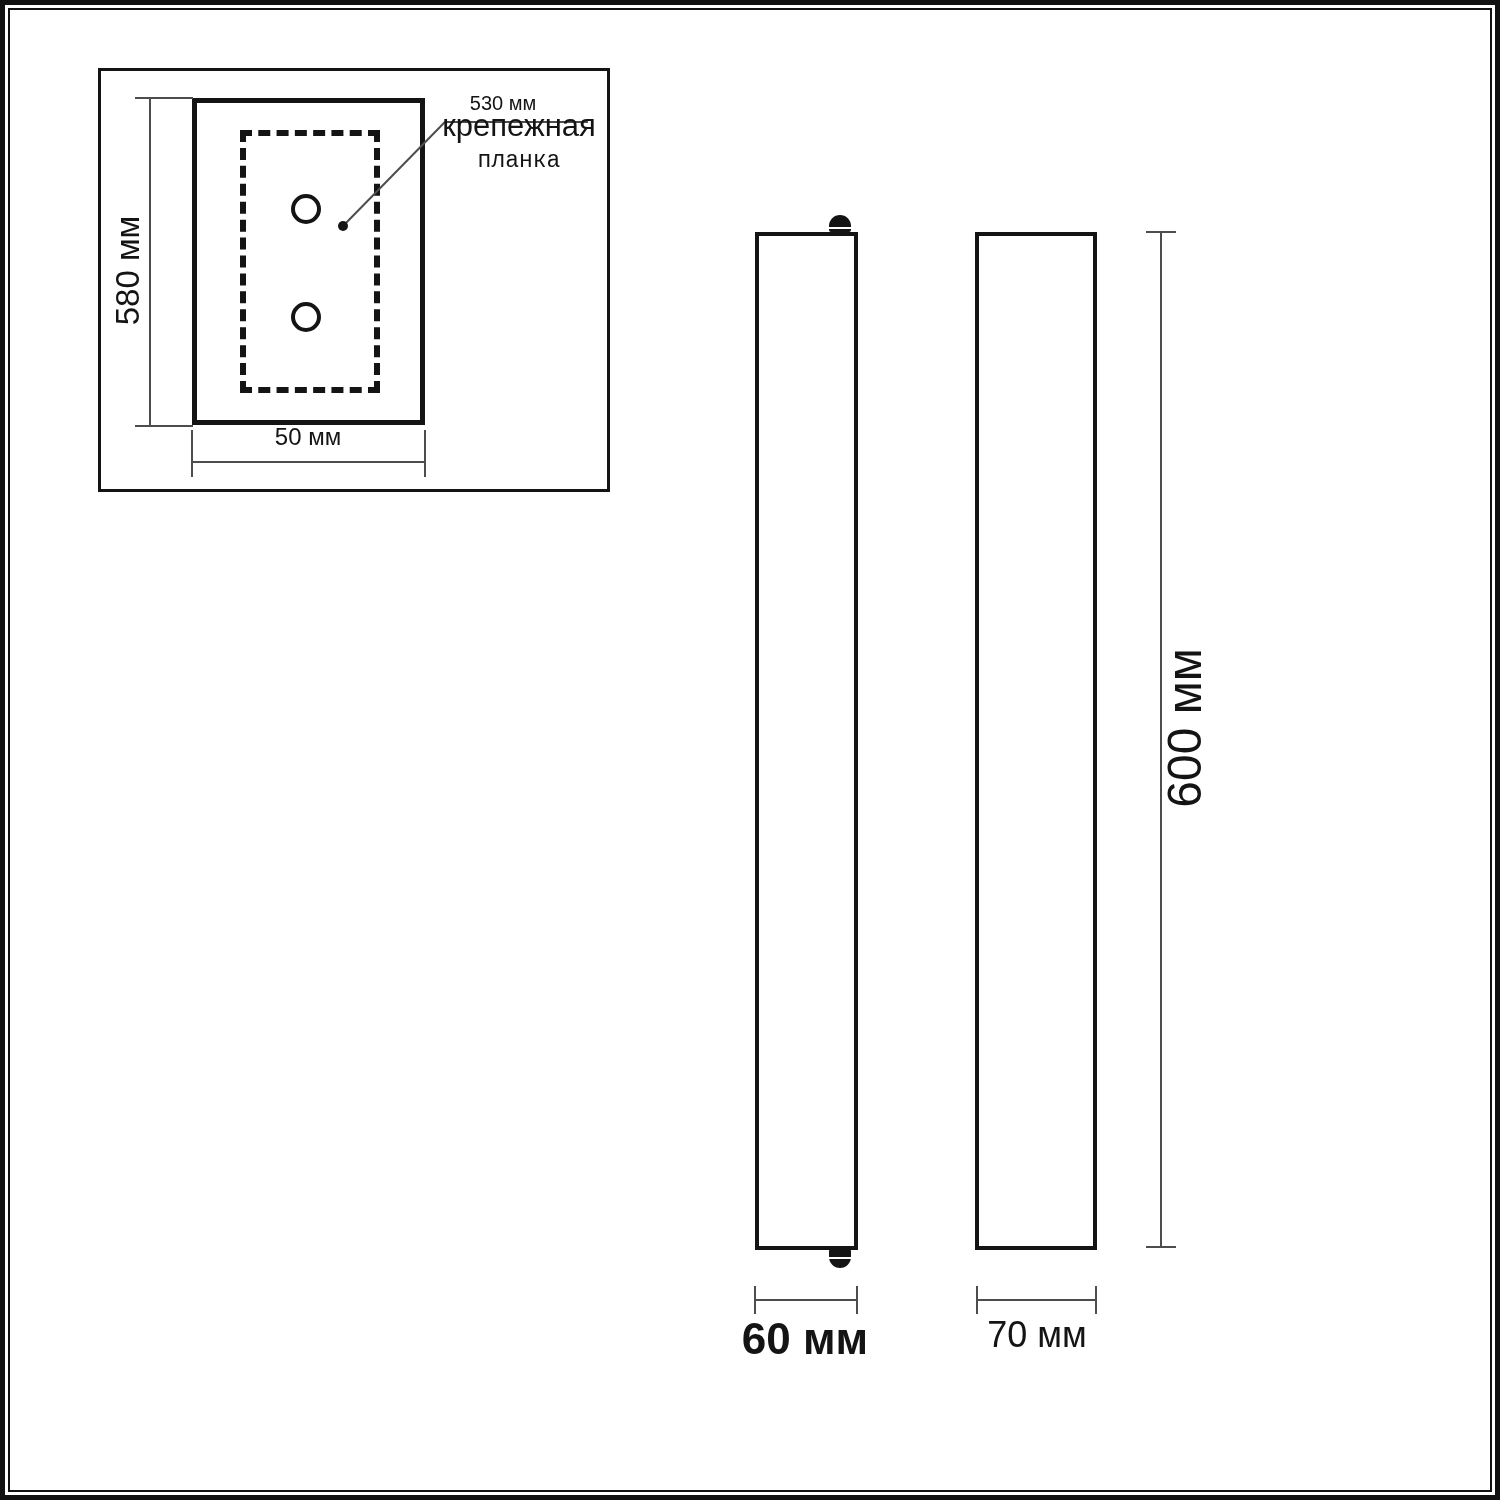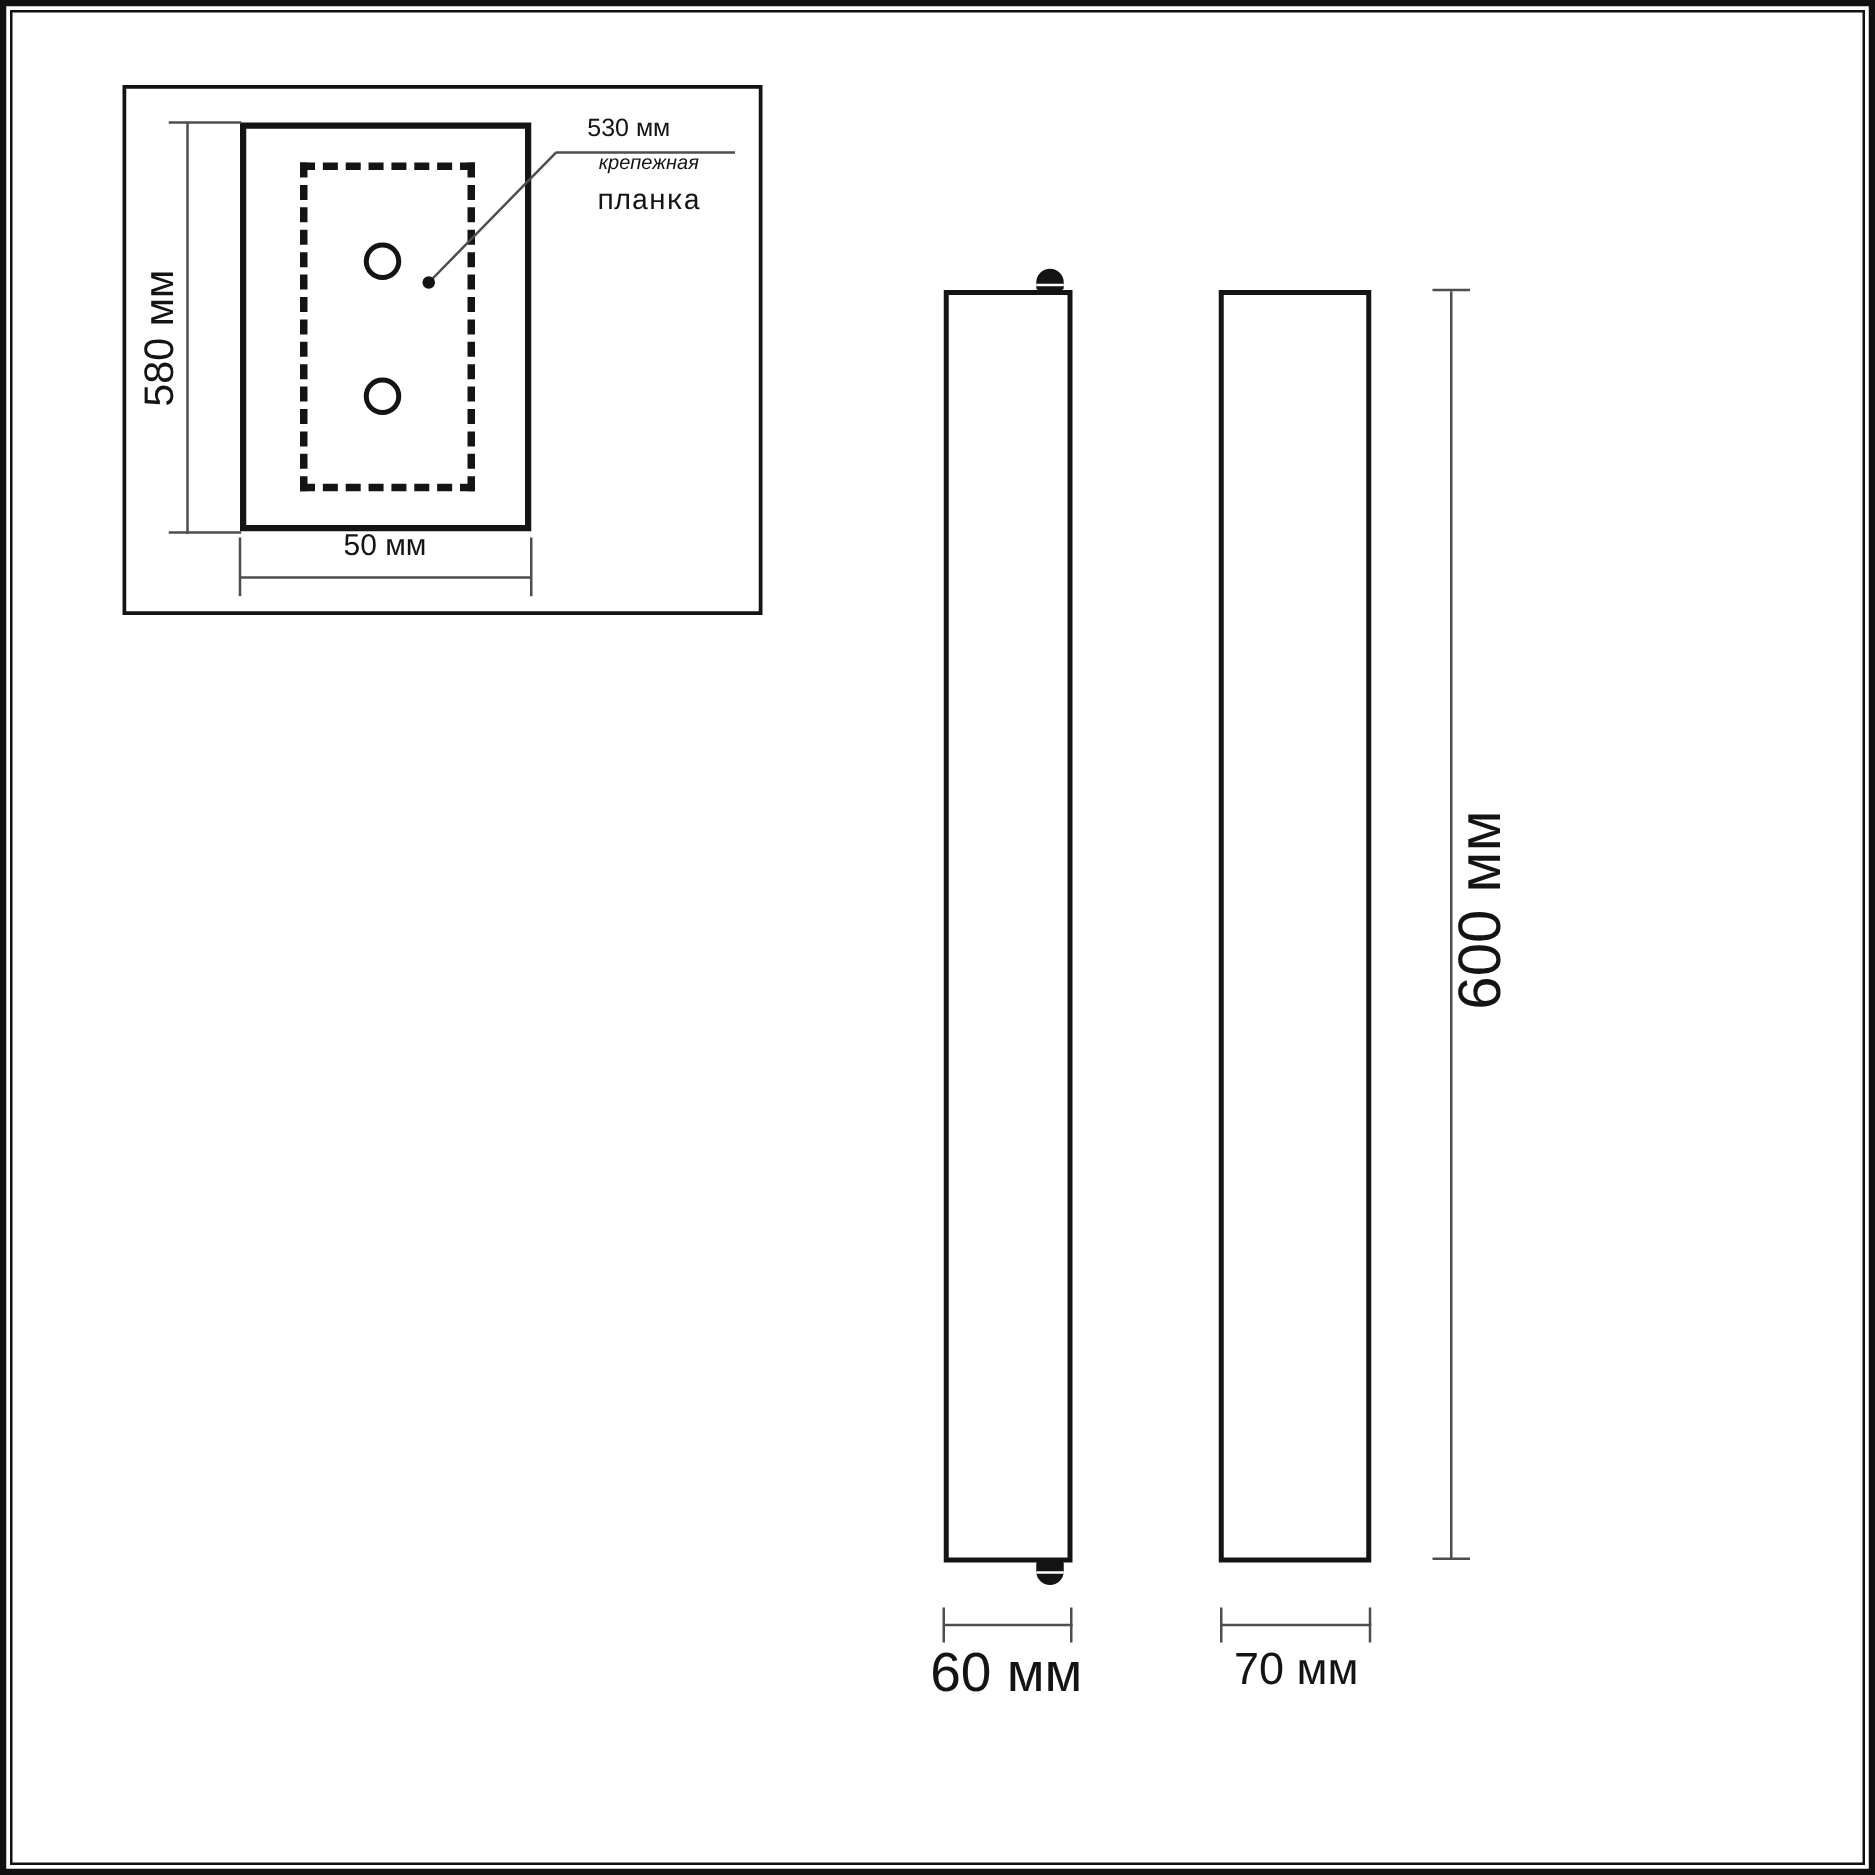--- a/index.html
+++ b/index.html
@@ -27,41 +27,41 @@
   .d50-tick-left{left:90px;top:359px;width:2px;height:47px;}
   .d50-tick-right{left:323px;top:359px;width:2px;height:47px;}
   .leader-h{left:344px;top:50px;width:143px;height:2px;}
   .leader-diag{left:242px;top:154px;width:146px;height:2px;transform-origin:0 50%;transform:rotate(-45.6deg);}
   .leader-dot{left:237px;top:150px;width:10px;height:10px;border-radius:50%;background:#141414;}
   
   .lbl{color:#141414;white-space:nowrap;line-height:1;}
   .d580-label{left:-34px;top:183px;width:120px;text-align:center;font-size:33px;transform:rotate(-90deg);}
   .d50-label{left:207px;top:354px;font-size:24px;transform:translateX(-50%);}
   .c530-label{left:402px;top:22px;font-size:20px;transform:translateX(-50%);}
-  .cname1{left:418px;top:52px;font-size:16px;transform:translateX(-50%);font-style:italic;}
+  .cname1{left:418px;top:39px;font-size:31px;transform:translateX(-50%);}
   .cname2{left:418px;top:79px;font-size:23px;transform:translateX(-50%);font-family:Liberation Mono, monospace;}
   
   .view-rect{border:4px solid #141414;box-sizing:border-box;background:#fff;}
   .front-rect{left:755px;top:232px;width:103px;height:1018px;}
   .side-rect{left:975px;top:232px;width:122px;height:1018px;}
   .knob{background:#141414;}
   .knob-top{left:829px;top:215px;width:22px;height:17px;border-radius:11px 11px 2px 2px;}
   .knob-top .stripe{position:absolute;left:0;right:0;top:12px;height:2px;background:#fff;}
   .knob-bottom{left:829px;top:1249px;width:22px;height:19px;border-radius:2px 2px 11px 11px;}
   .knob-bottom .stripe{position:absolute;left:0;right:0;top:8px;height:2px;background:#fff;}
   
   .d600-line{left:1160px;top:233px;width:2px;height:1014px;}
   .d600-tick-top{left:1146px;top:231px;width:30px;height:2px;}
   .d600-tick-bottom{left:1146px;top:1246px;width:30px;height:2px;}
   .d600-label{left:1100px;top:704px;width:170px;text-align:center;font-size:48px;transform:rotate(-90deg);}
   
   .d60-line{left:755px;top:1299px;width:103px;height:2px;}
   .d60-tick-l{left:754px;top:1286px;width:2px;height:28px;}
   .d60-tick-r{left:856px;top:1286px;width:2px;height:28px;}
-  .d60-label{left:805px;top:1317px;font-size:44px;transform:translateX(-50%);}
+  .d60-label{left:805px;top:1317px;font-size:44px;transform:translateX(-50%);font-weight:bold;}
   .d70-line{left:977px;top:1299px;width:120px;height:2px;}
   .d70-tick-l{left:976px;top:1286px;width:2px;height:28px;}
   .d70-tick-r{left:1095px;top:1286px;width:2px;height:28px;}
   .d70-label{left:1037px;top:1317px;font-size:36px;transform:translateX(-50%);}
 </style>
 </head>
 <body>
 
 <div class="abs frame-outer"></div>
 <div class="abs frame-inner"></div>

